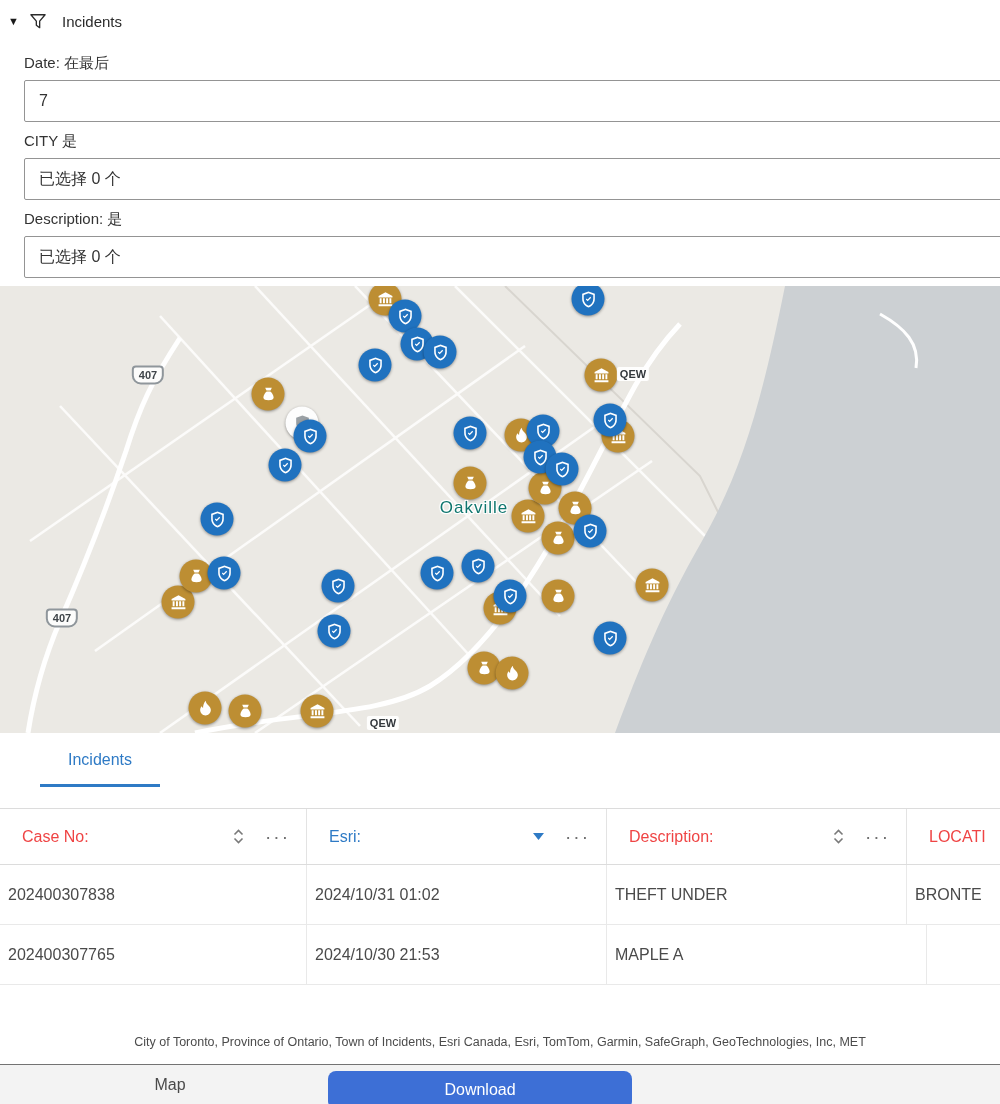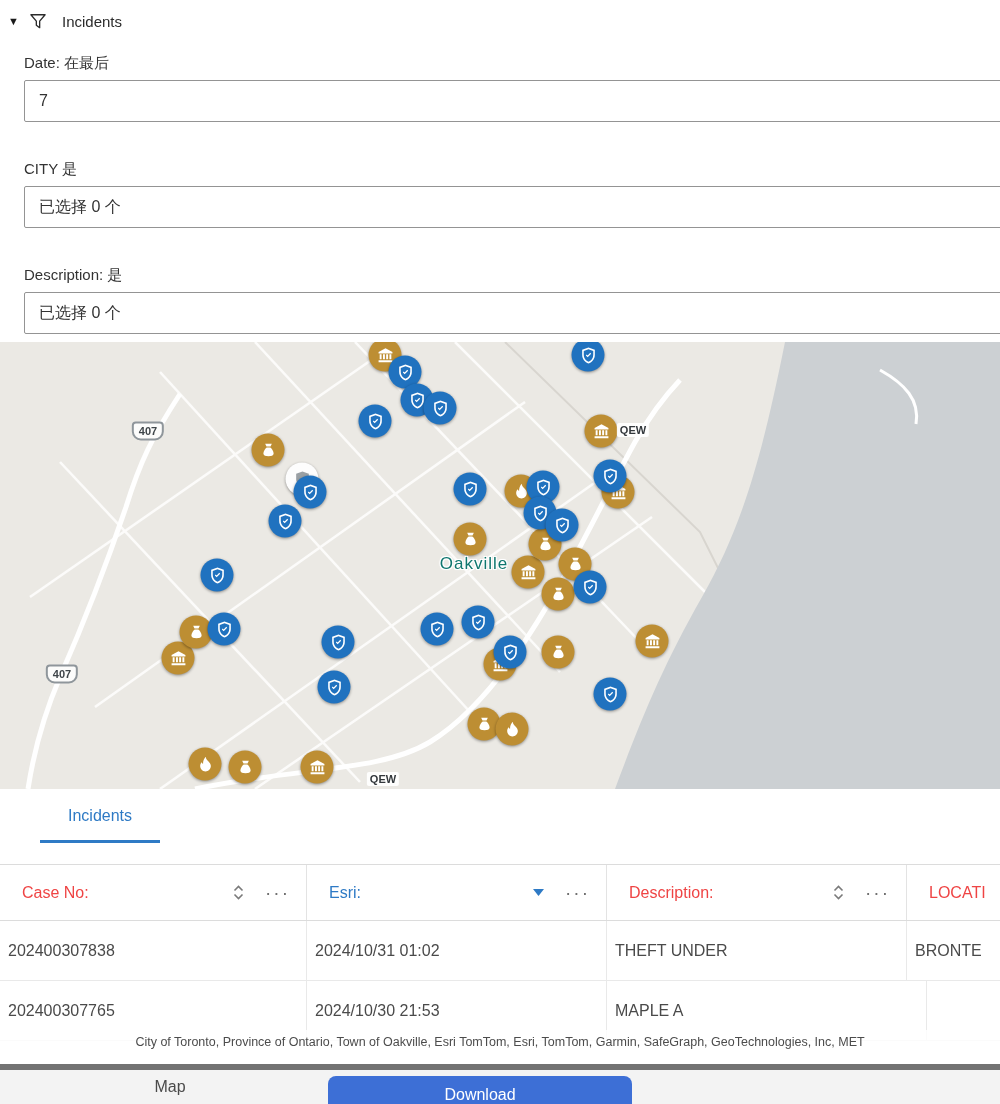--- a/index.html
+++ b/index.html
@@ -8,21 +8,21 @@
     width:1000px; height:1104px; overflow:hidden; position:relative;
     background:#fff; font-family:"Liberation Sans", sans-serif; color:#333;
   }
   
   .filter-panel { padding:6px 0 8px 0; background:#fff; }
   .filter-header { display:flex; align-items:center; height:30px; padding-left:8px; }
   .caret-glyph { font-size:11px; color:#1a1a1a; width:18px; }
   .funnel-icon { width:20px; height:20px; margin:0 8px 0 2px; }
   .filter-title { font-size:15px; color:#2b2b2b; margin-left:6px; }
   .field { margin:18px 0 0 24px; }
-  .field + .field { margin-top:38px; }
+  .field + .field { margin-top:10px; }
   .field-label { font-size:15px; color:#333; height:18px; margin-bottom:8px; }
   .field-input {
     height:42px; border:1px solid #949494; border-radius:2px;
     display:flex; align-items:center; padding:0 14px; font-size:16px; color:#333;
     margin-right:-12px; background:#fff;
   }
   
   .map { position:relative; height:447px; overflow:hidden; background:#ebe9e4; }
   .map-bg { position:absolute; left:0; top:0; }
   .marker {
@@ -72,21 +72,21 @@
   }
   
   .attribution {
     position:absolute; left:0; right:0; top:1030px; height:23px;
     background:rgba(255,255,255,.82); display:flex; align-items:center; justify-content:center;
     font-size:12.5px; color:#4c4c4c; white-space:nowrap; overflow:hidden; z-index:5;
   }
   
   .footer {
     position:absolute; left:0; right:0; bottom:0; height:40px; background:#f3f3f3;
-    border-top:6px solid #737373; z-index:6;
+    border-top:1px solid #737373; z-index:6;
   }
   .footer-map {
     position:absolute; left:170px; top:50%; transform:translate(-50%,-50%);
     font-size:16px; color:#4a4a4a;
   }
   .download-btn {
     position:absolute; left:328px; top:6px; width:304px; height:38px;
     background:#3d6fd6; color:#fff; font-size:16px; border:none; border-radius:8px;
     display:flex; align-items:center; justify-content:center; font-family:inherit;
   }
@@ -477,18 +477,18 @@
         <div class="td c3">BRONTE</div>
       </div>
       <div class="t-row">
         <div class="td c0">202400307765</div>
         <div class="td c1">2024/10/30 21:53</div>
         <div class="td c3">MAPLE A</div>
       </div>
     </div>
 </section>
 
-<div class="attribution">City of Toronto, Province of Ontario, Town of Oakville, Esri TomTom, Esri, TomTom, Garmin, SafeGraph, GeoTechnologies, Inc, MET</div>
+<div class="attribution">City of Toronto, Province of Ontario, Town of Incidents, Esri Canada, Esri, TomTom, Garmin, SafeGraph, GeoTechnologies, Inc, MET</div>
 
 <footer class="footer">
   <span class="footer-map">Map</span>
   <button class="download-btn">Download</button>
 </footer>
 
 </body></html>

